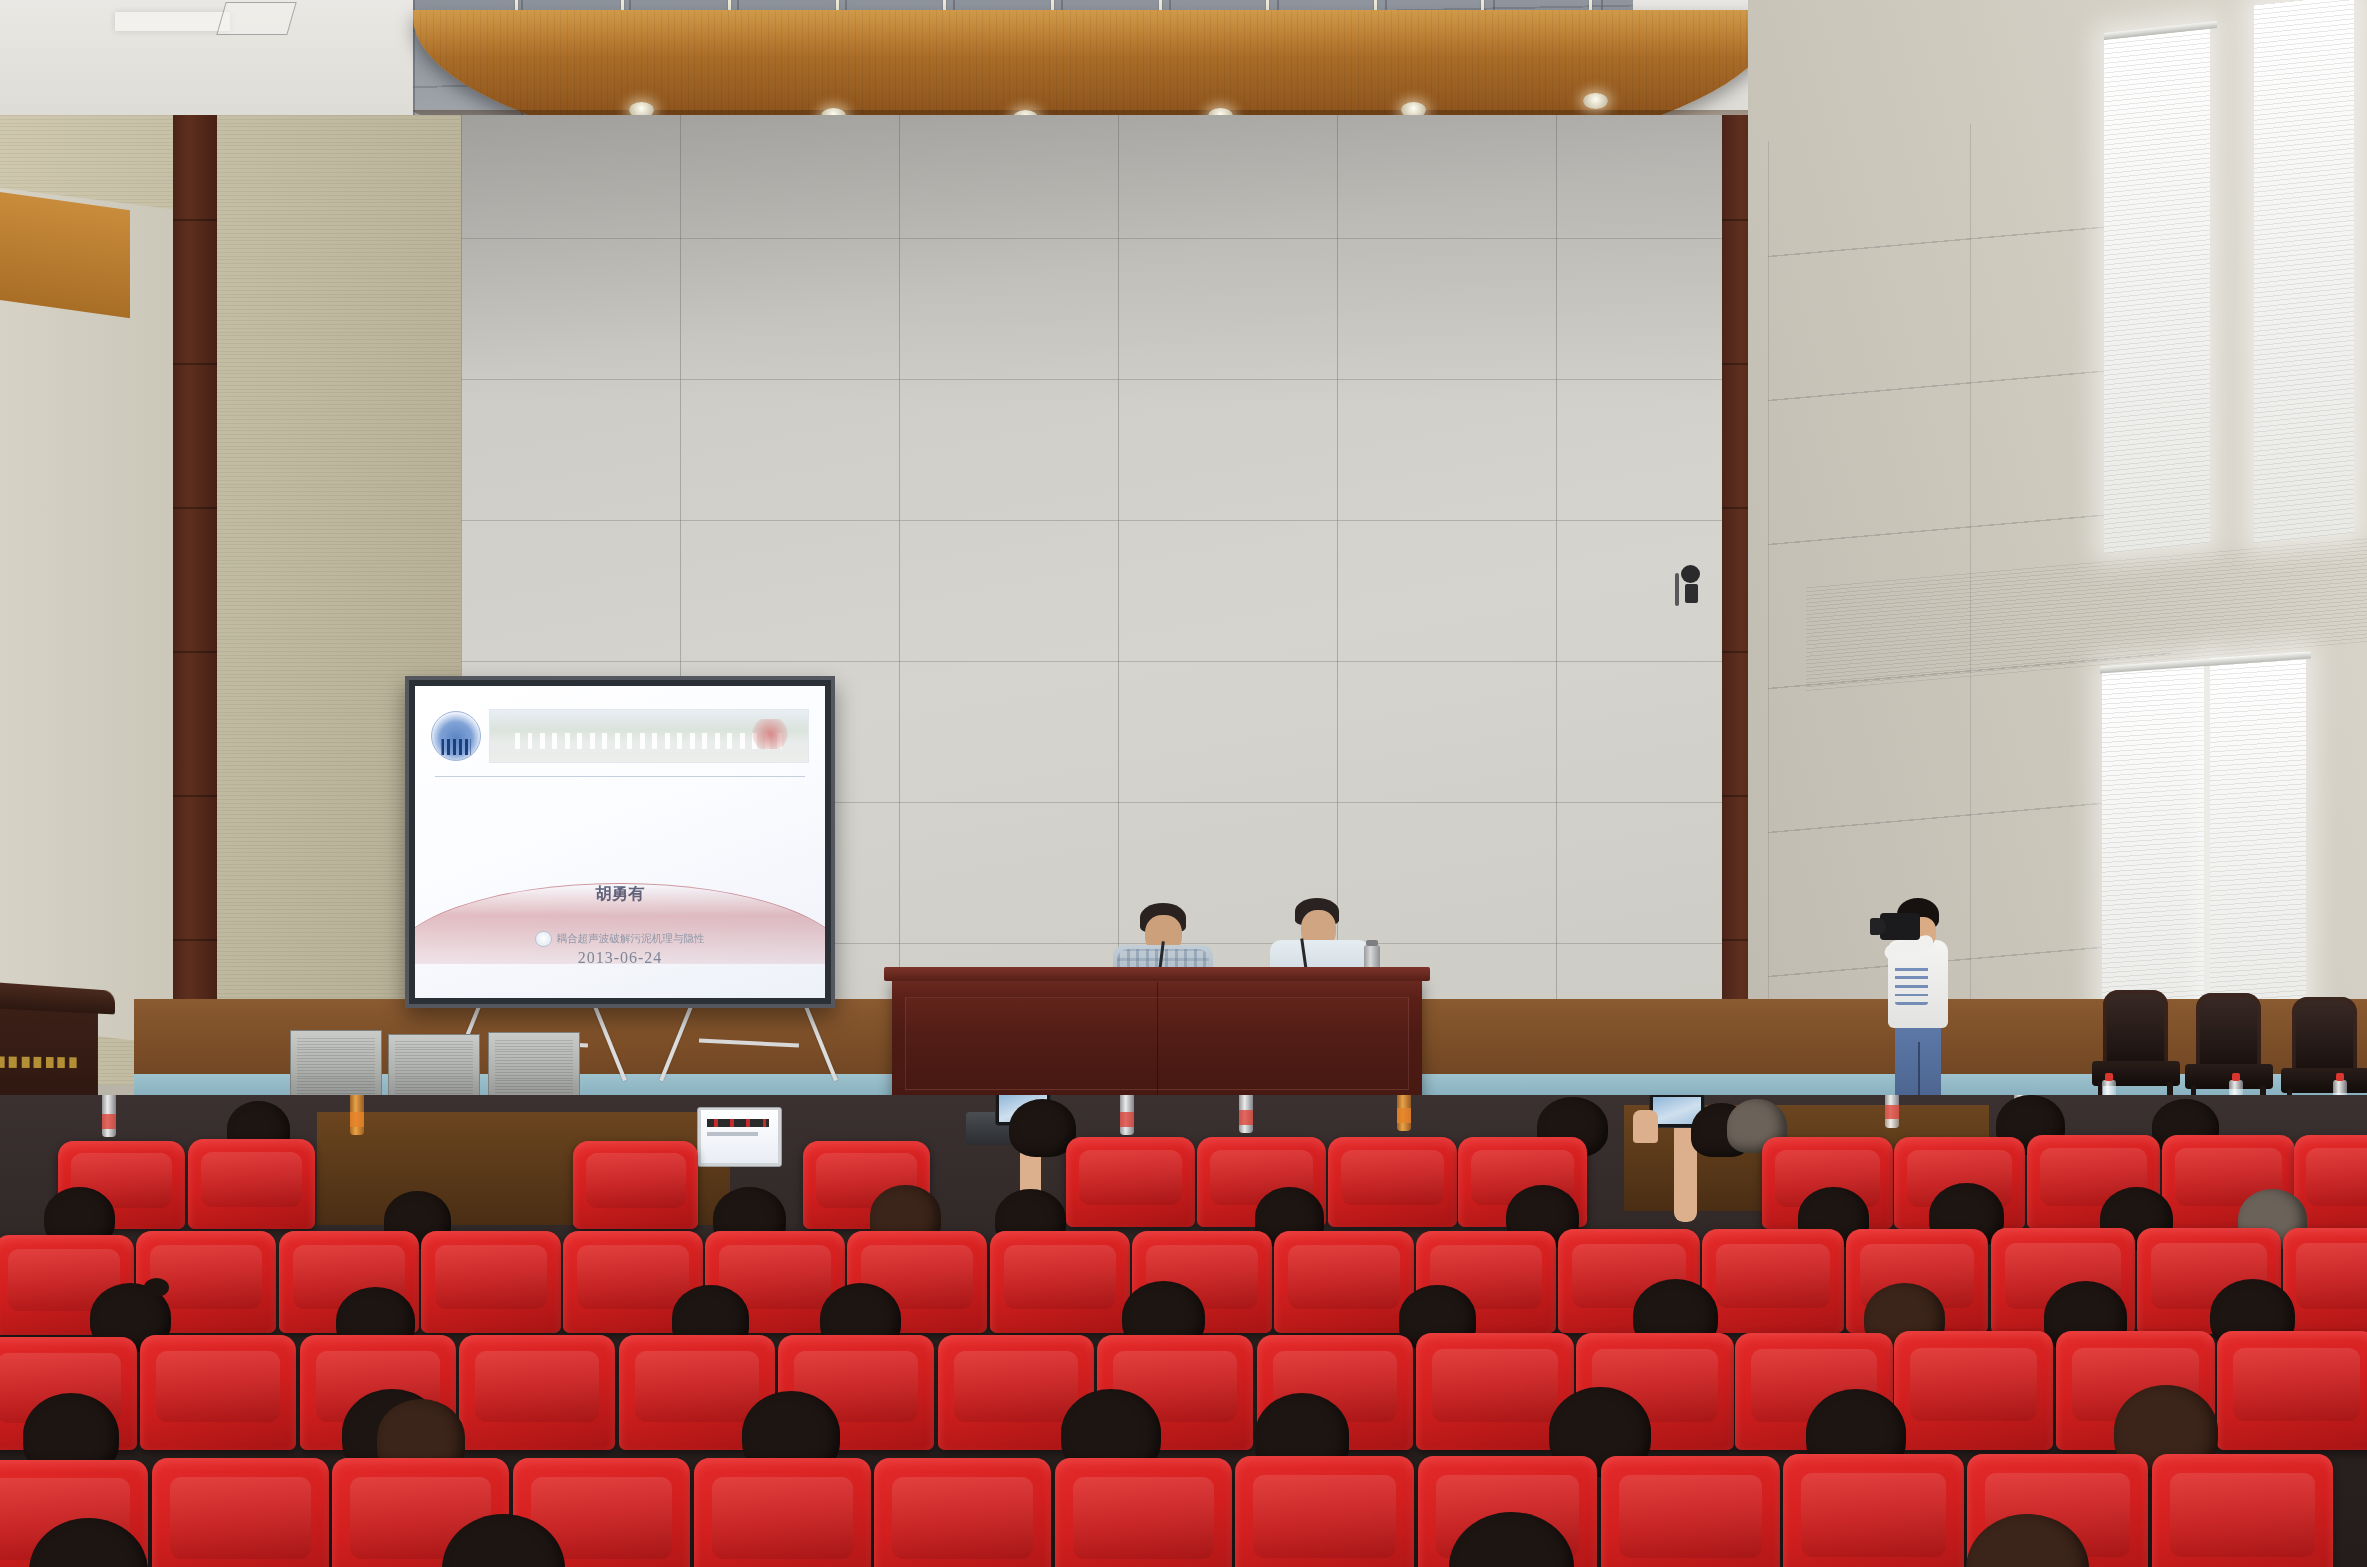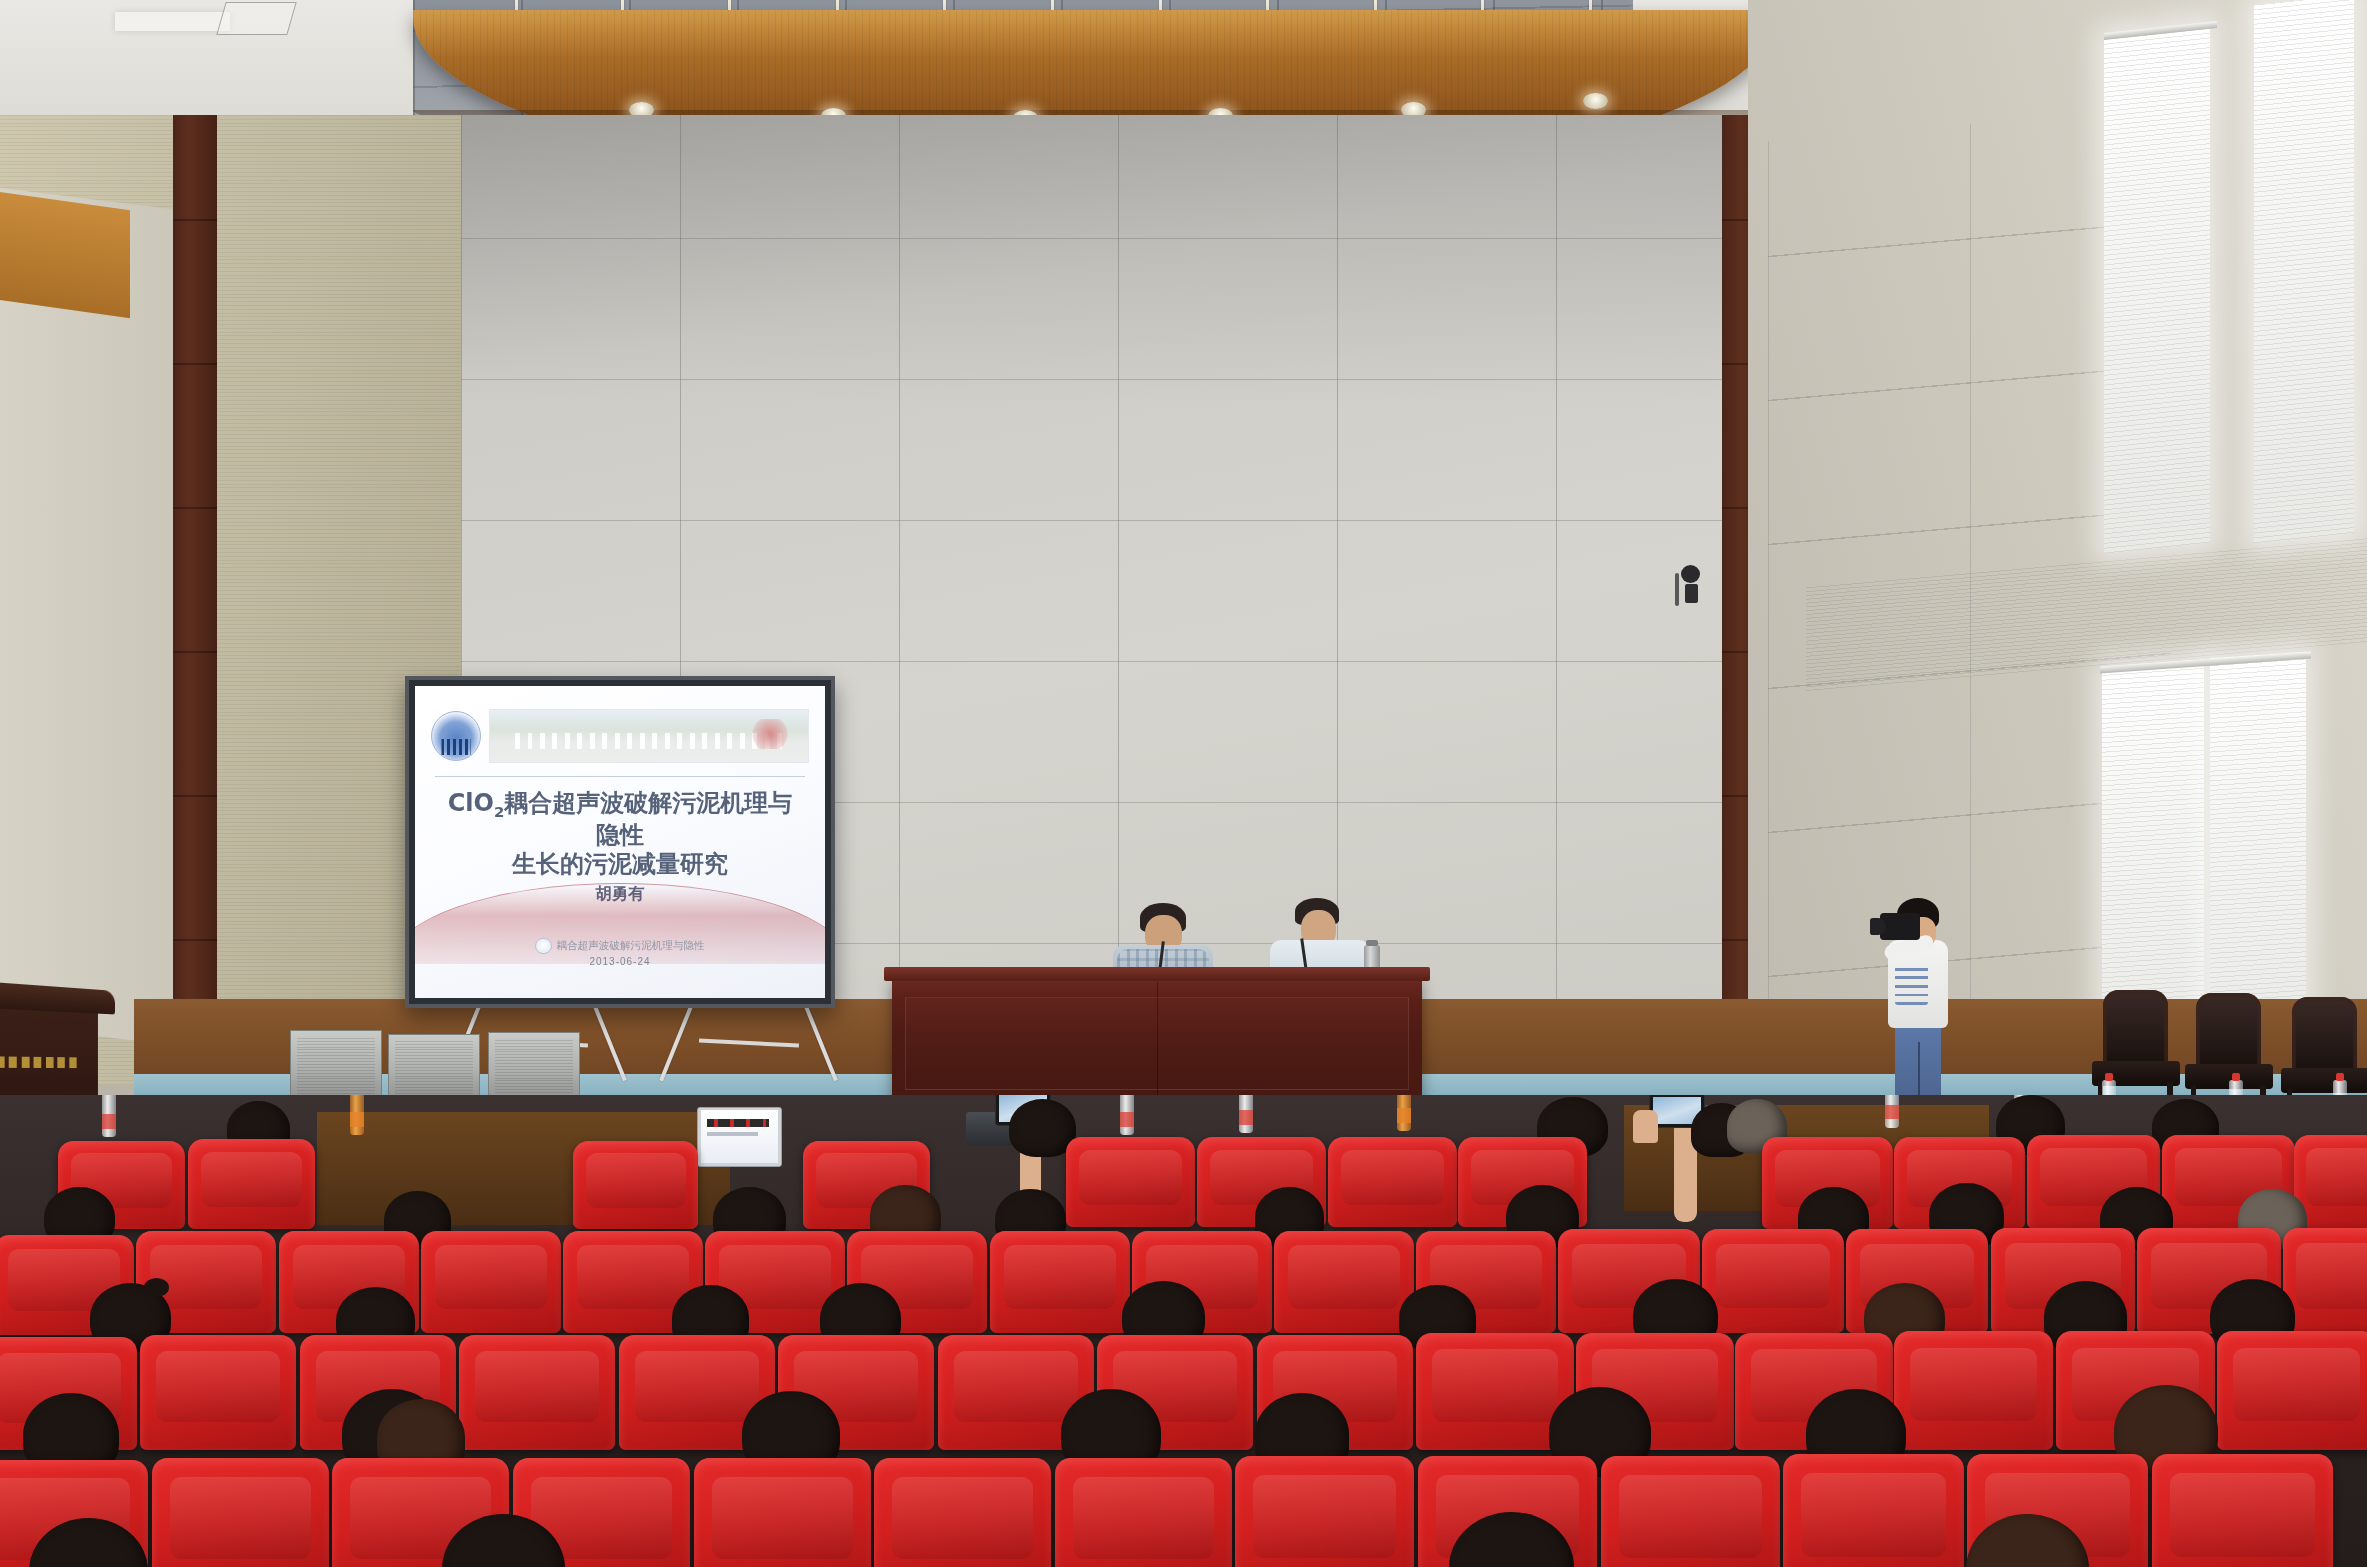--- a/index.html
+++ b/index.html
@@ -241,22 +241,22 @@
     text-align:center; color:#9098a8; font-size:10.6px;
     font-family:"DejaVu Sans", sans-serif;
     display:flex; flex-direction:column; align-items:center; gap:1.9px;
   }
   .sl-footrow{ display:flex; align-items:center; gap:4.8px; }
   .sl-footlogo{
     width:16.3px;height:16.3px;border-radius:50%;
     border:1px solid #b9c2d2;
     background:radial-gradient(circle at 50% 45%,#fff,#dde5f0);
   }
-  .sl-date{ color:#7d8697; font-size:10px; letter-spacing:1px;
-            font-family:Liberation Sans, sans-serif; }
+  .sl-date{ color:#7d8697; font-size:16px; letter-spacing:1px;
+            font-family:Liberation Serif, serif; }
 
   .tripod{ position:absolute; width:3.8px; background:#dcdcdc;
            box-shadow:0 0 1.9px rgba(0,0,0,.3); transform-origin:top center; }
   .tripod-bar{ position:absolute; height:3.8px; background:#d8d8d8; }
 
   
   .podium{
     position:absolute; left:892px; top:976px; width:530px; height:127px;
     background:linear-gradient(180deg,#6d2a22 0%,#5a2018 18%,#4e1b14 45%,#471812 100%);
     box-shadow:0 5.8px 13.4px rgba(0,0,0,.4);
@@ -539,24 +539,20 @@
   <div class="screen-wrap">
     <div class="screen-frame"></div>
     <div class="screen-canvas">
 
       <div class="sl-header">
         <div class="sl-seal"></div>
         <div class="sl-photo"></div>
       </div>
       <div class="sl-rule"></div>
 
-      <div class="sl-title">
-        <span><span>ClO</span><sub>2</sub><span>耦合超声波破解污泥机理与隐性</span></span><br>
-        <span>生长的污泥减量研究</span>
-      </div>
 
       <div class="sl-author">胡勇有</div>
 
       <div class="sl-swoosh"></div>
 
       <div class="sl-footer">
         <div class="sl-footrow">
           <div class="sl-footlogo"></div>
           <span>耦合超声波破解污泥机理与隐性</span>
         </div>

